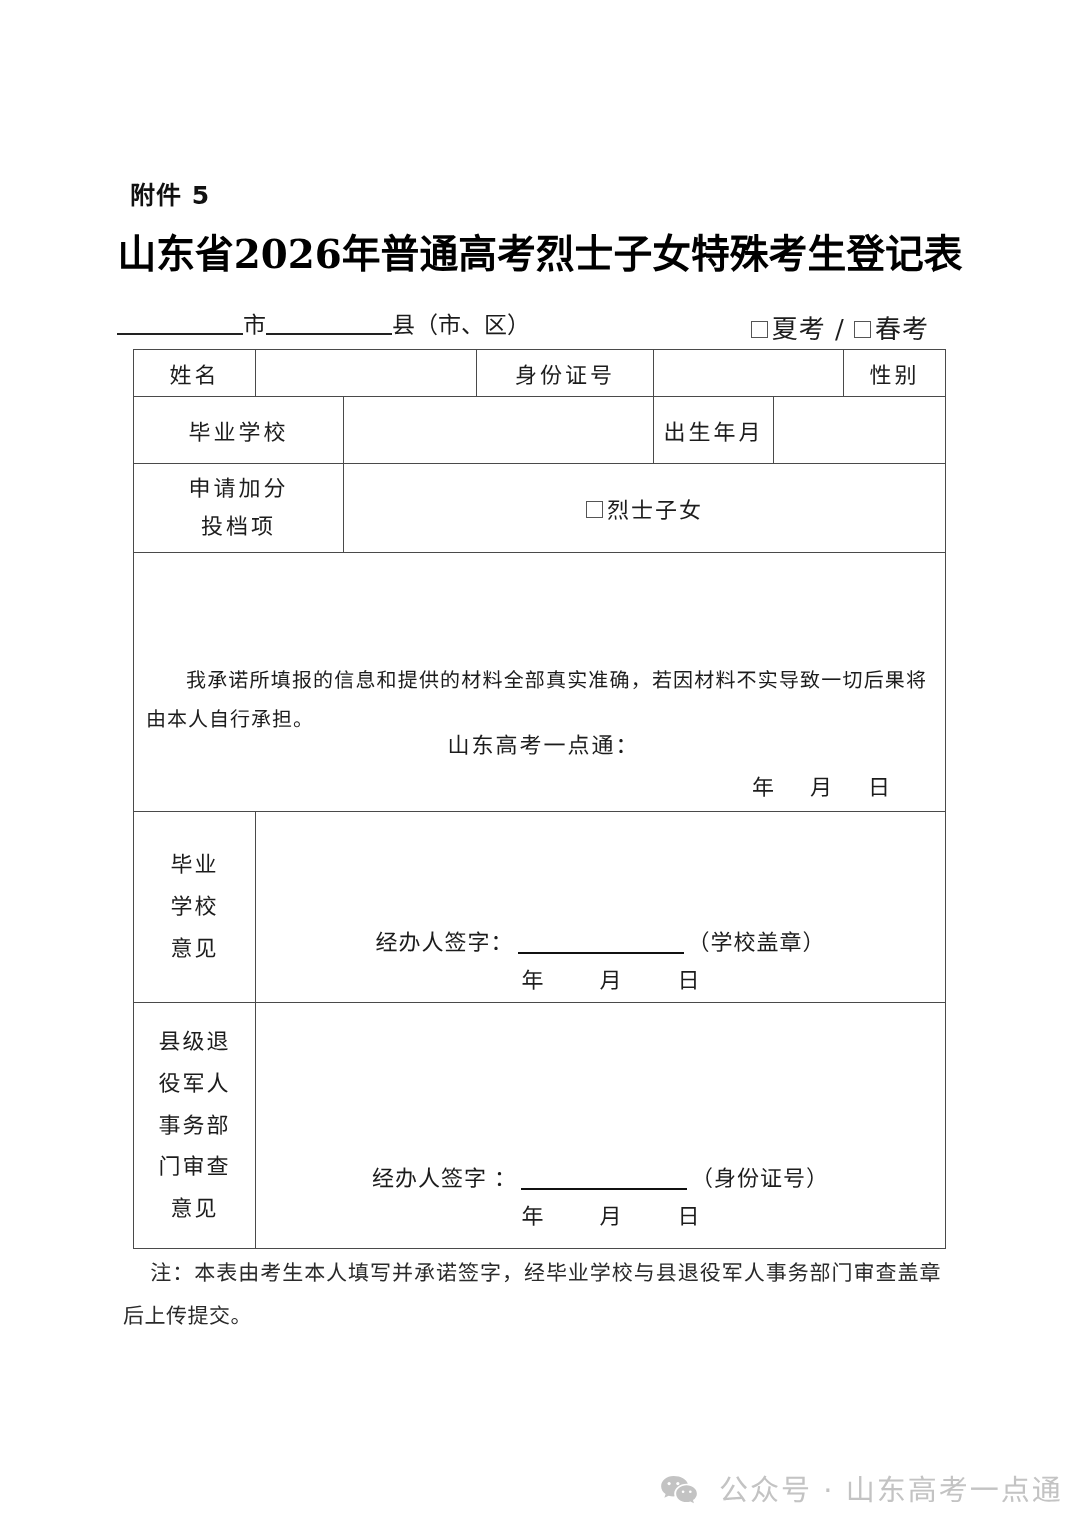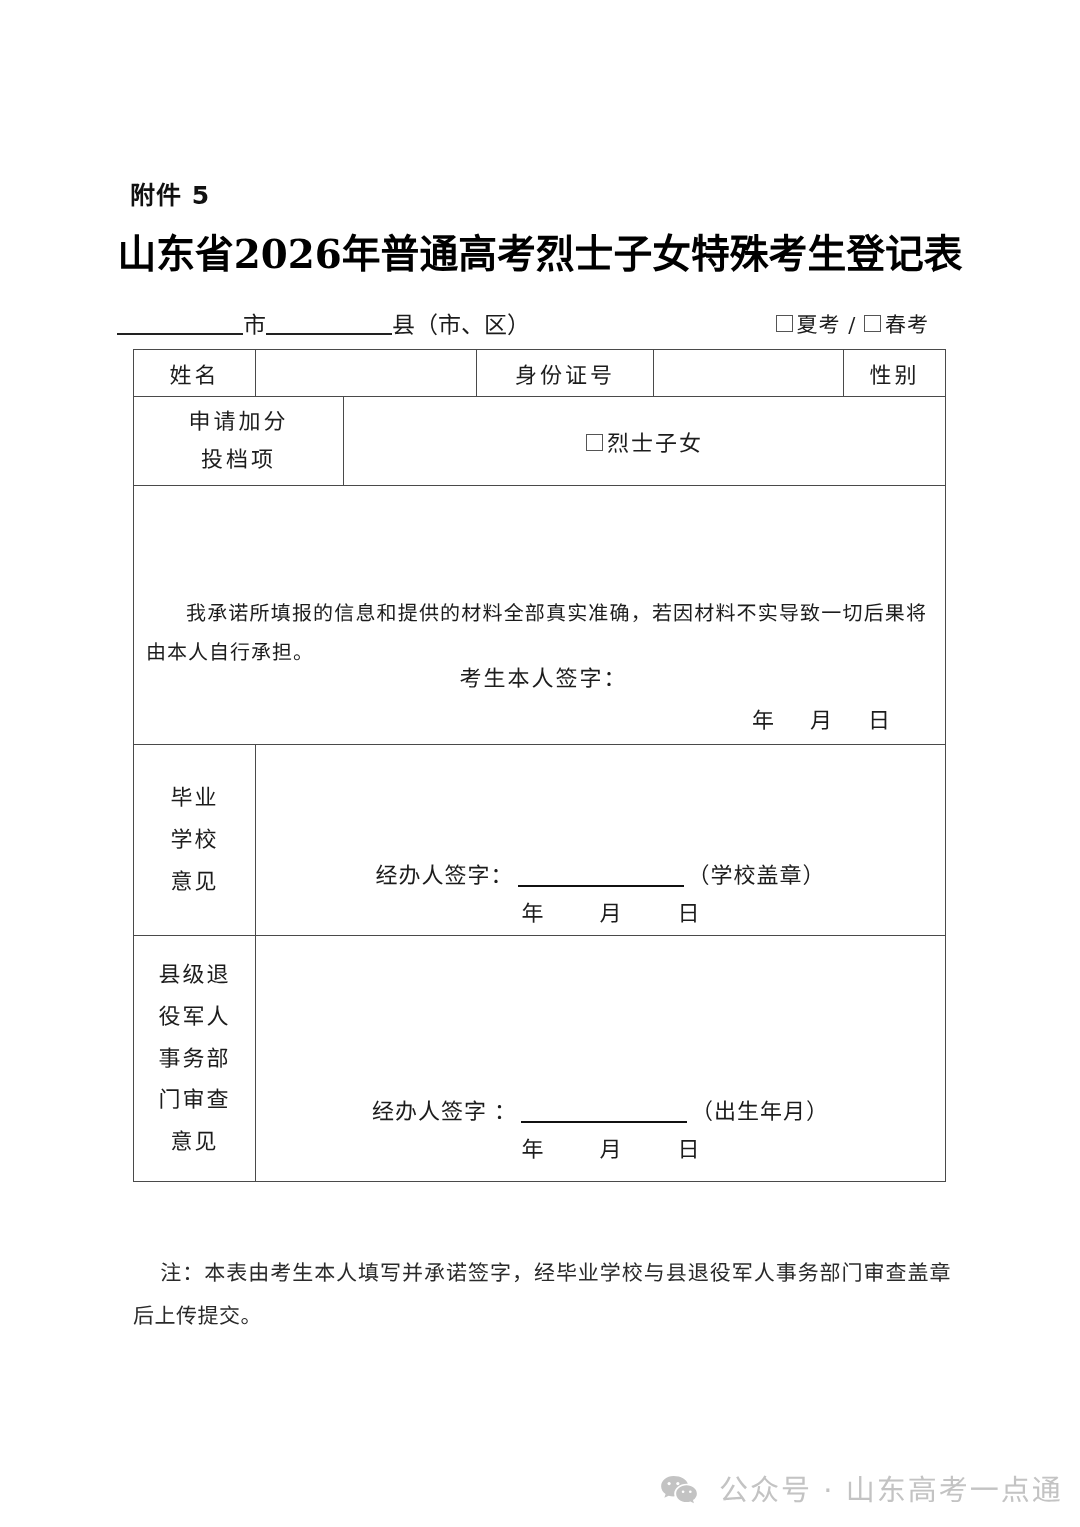--- a/index.html
+++ b/index.html
@@ -75,21 +75,21 @@
   .blank-cnty  { width: 126px; }
   .region-line .unit {
     display: inline-block;
     vertical-align: -2px;
   }
   .exam-types {
     position: absolute;
     right: 0;
     top: 2px;
     font-family: "DejaVu Serif", "Liberation Serif", serif;
-    font-size: 21px;
+    font-size: 26px;
     letter-spacing: 1px;
     white-space: nowrap;
   }
   .cbox {
     display: inline-block;
     width: 15px;
     height: 15px;
     border: 1.6px solid #555;
     vertical-align: 0px;
     margin-right: 4px;
@@ -199,21 +199,21 @@
     padding-left: 20px;
   }
   .op-ymd span { display: inline-block; width: 78px; text-align: center; }
 
   .op-cell.county .op-sign { bottom: 56px; }
   .op-cell.county .op-ymd { bottom: 18px; }
 
   
   .note {
     position: absolute;
-    left: 133px;
+    left: 123px;
     top: 1252px;
     width: 818px;
     font-family: "DejaVu Serif", "Liberation Serif", serif;
     font-size: 21px;
     line-height: 2.05;
     letter-spacing: 0.5px;
     color: #2a2a2a;
     text-indent: 1.3em;
     text-align: justify;
   }
@@ -269,36 +269,42 @@
 
     <tbody>
         <tr class="r1">
       <td class="lbl">姓名</td>
       <td colspan="2"></td>
       <td class="lbl">身份证号</td>
       <td colspan="2"></td>
       <td class="lbl" style="width:70px">性别</td>
     </tr>
 
+    <tr class="r2">
+      <td colspan="2" class="lbl">毕业学校</td>
+      <td colspan="2"></td>
+      <td class="lbl">出生年月</td>
+      <td colspan="2"></td>
+    </tr>
 
     <tr class="r3">
       <td colspan="2" class="lbl-stack">
         <div>申请加分</div>
         <div>投档项</div>
       </td>
       <td colspan="5" style="text-align:center;">
         <span class="cbox"></span><span style="letter-spacing:2px;">烈士子女</span>
       </td>
     </tr>
 
     <tr>
       <td colspan="7" class="commit-cell">
         <div class="commit-text">我承诺所填报的信息和提供的材料全部真实准确，若因材料不实导致一切后果将由本人自行承担。</div>
         <div class="sign-row">
-          <span class="sign-row-inner">考生本人签字：</span>
+          <span class="sign-row-inner">山东高考一点通：</span>
         </div>
         <div class="ymd">
           <span>年</span><span>月</span><span>日</span>
         </div>
       </td>
     </tr>
 
     <tr>
       <td class="vcol">
         <div>毕业</div>
@@ -318,21 +324,21 @@
     <tr>
       <td class="vcol">
         <div>县级退</div>
         <div>役军人</div>
         <div>事务部</div>
         <div>门审查</div>
         <div>意见</div>
       </td>
       <td colspan="6" class="op-cell county">
         <div class="op-sign">
-          <span>经办人签字 ：</span><span class="sigline"></span><span>（出生年月）</span>
+          <span>经办人签字 ：</span><span class="sigline"></span><span>（身份证号）</span>
         </div>
         <div class="op-ymd">
           <span>年</span><span>月</span><span>日</span>
         </div>
       </td>
     </tr>
   </tbody>
     </table>
 
   <div class="note">注：本表由考生本人填写并承诺签字，经毕业学校与县退役军人事务部门审查盖章后上传提交。</div>

